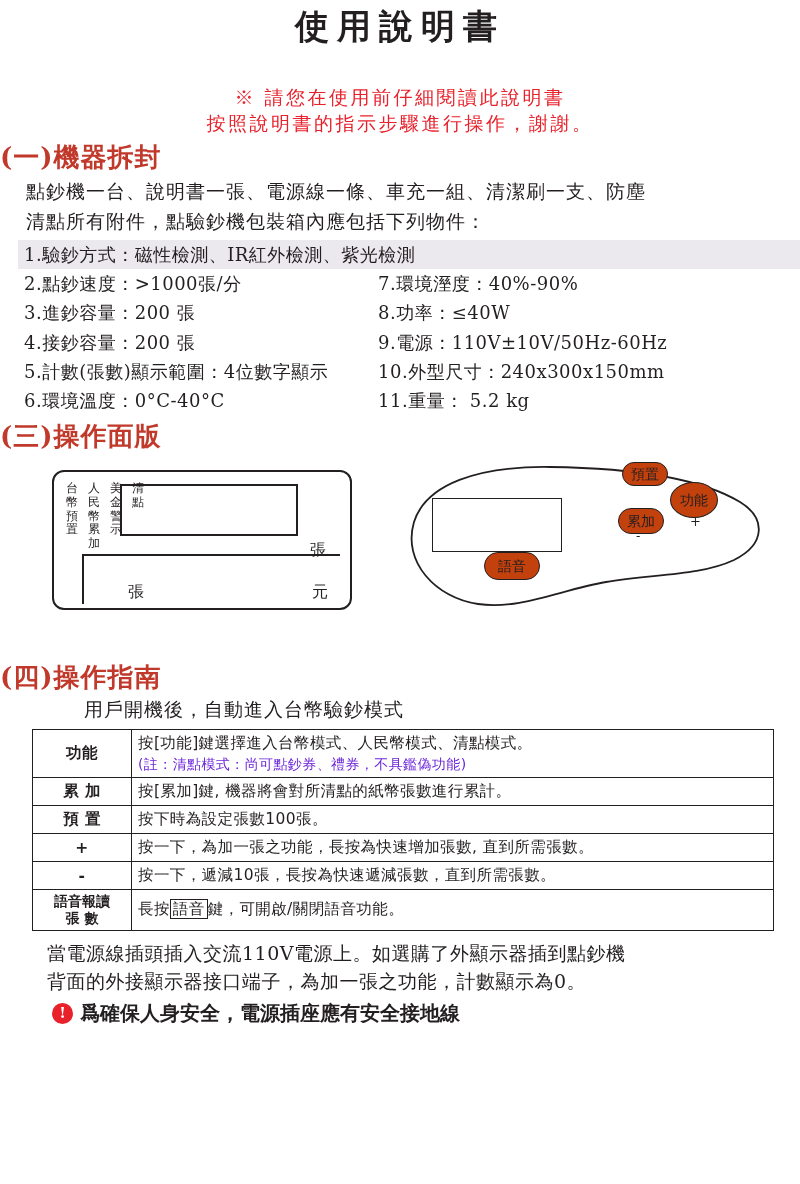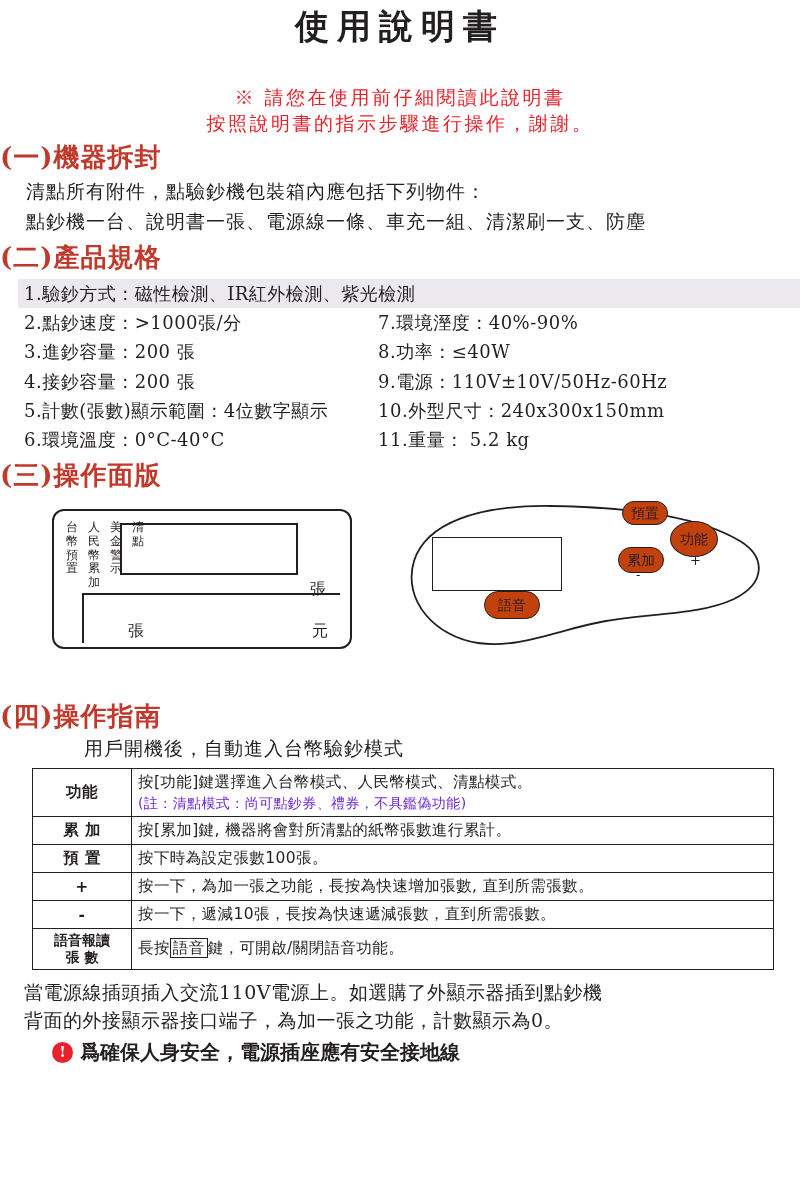--- a/index.html
+++ b/index.html
@@ -201,21 +201,21 @@
   }
   .sub {
     font-size: 14px;
     color: #6d28d9;
     padding-top: 2px;
   }
   .tail {
     font-size: 19px;
     letter-spacing: 0.5px;
     line-height: 1.5;
-    padding-left: 24px;
+    padding-left: 47px;
     margin-top: 8px;
     font-family: "DejaVu Serif", "Liberation Serif", serif;
   }
   .warn {
     display: flex;
     align-items: center;
     font-weight: bold;
     font-size: 20px;
     padding-left: 52px;
     margin-top: 4px;
@@ -246,24 +246,23 @@
 <div class="page">
 
   <div class="doc-title">使用說明書</div>
 
   <div class="notice">
     <div>※ 請您在使用前仔細閱讀此說明書</div>
     <div>按照說明書的指示步驟進行操作，謝謝。</div>
   </div>
 
   <div class="sec-head">(一)機器拆封</div>
+  <div class="body-line">點鈔機一台、說明書一張、電源線一條、車充一組、清潔刷一支、防塵</div>
   <div class="body-line">清點所有附件，點驗鈔機包裝箱內應包括下列物件：</div>
-  <div class="body-line">點鈔機一台、說明書一張、電源線一條、車充一組、清潔刷一支、防塵</div>
-
-  <div class="sec-head">(二)產品規格</div>
+
   <div class="spec">
     <div class="spec-row shade">
       <div class="spec-col-l">1.驗鈔方式：磁性檢測、IR紅外檢測、紫光檢測</div>
       <div class="spec-col-r"></div>
     </div>
     <div class="spec-row">
       <div class="spec-col-l">2.點鈔速度：&gt;1000張/分</div>
       <div class="spec-col-r">7.環境溼度：40%-90%</div>
     </div>
     <div class="spec-row">

